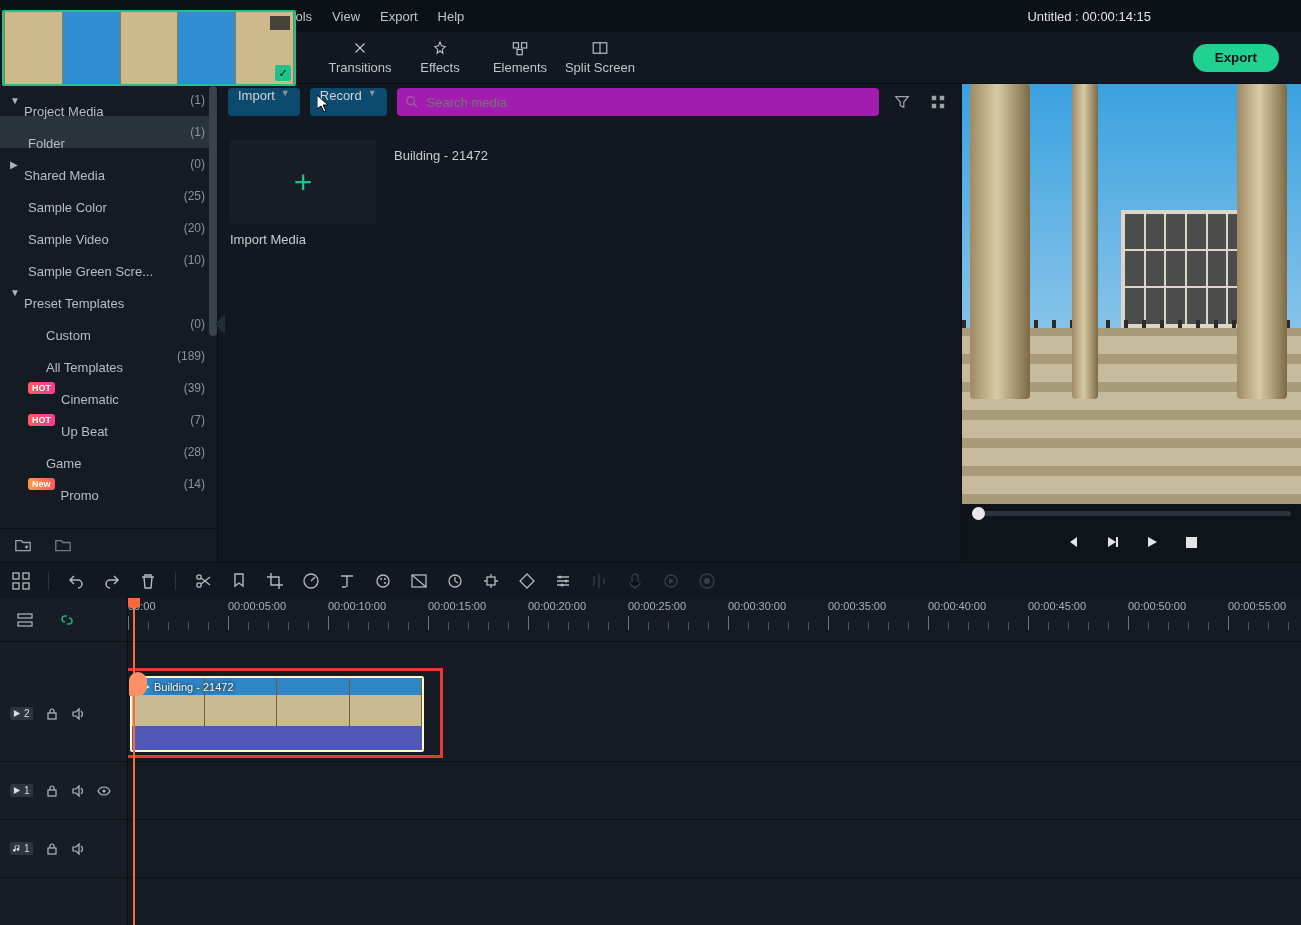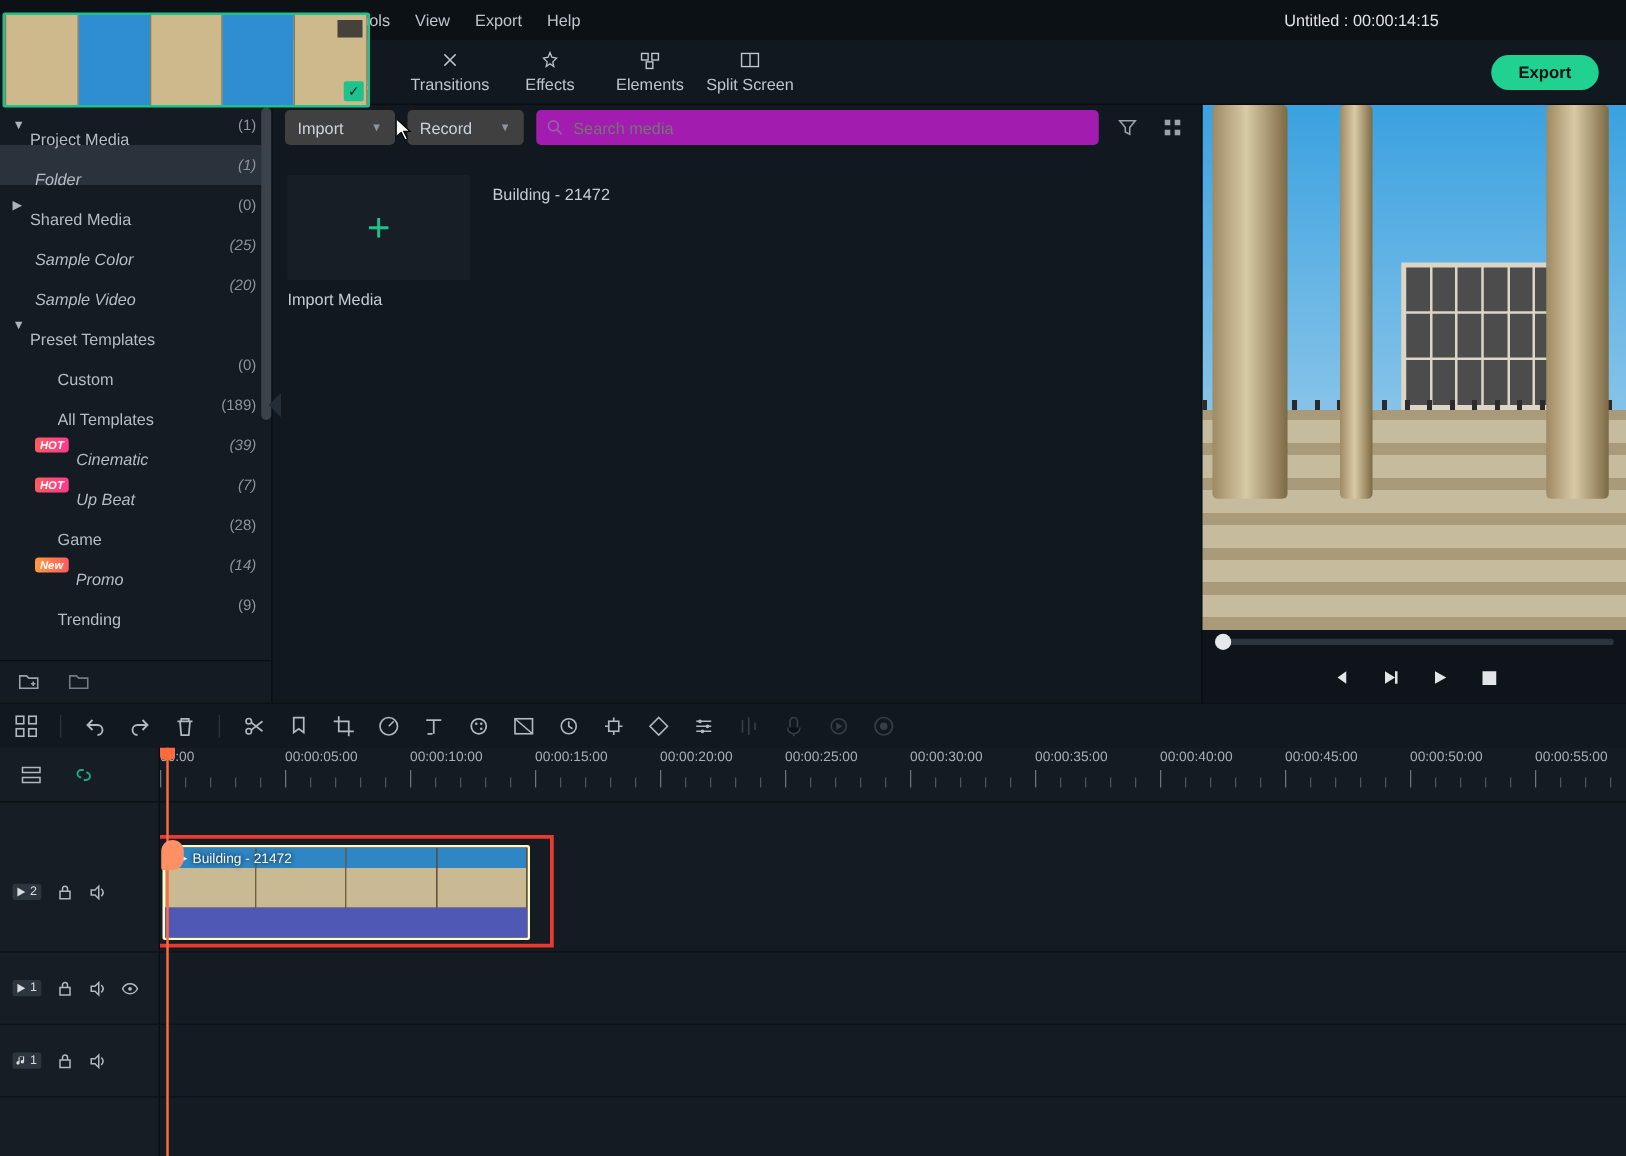--- a/index.html
+++ b/index.html
@@ -27,36 +27,36 @@
 
 
 .body { display: flex; height: 478px; }
 
 
 .sidebar { width: 218px; background: #141b23; display: flex; flex-direction: column; border-right: 1px solid #0a0e12; position: relative; }
 .tree { flex: 1; overflow: hidden; }
 .tree-row { height: 32px; display: flex; align-items: center; padding: 0 12px 0 10px; cursor: pointer; }
 .tree-row.selected { background: #2a323c; }
 .tree-arrow { width: 14px; font-size: 10px; color: #adb3ba; }
-.tree-indent1 { padding-left: 28px; font-style: italic; }
+.tree-indent1 { padding-left: 28px; }
 .tree-indent2 { padding-left: 46px; }
 .tree-label { flex: 1; color: #b6bdc4; font-size: 13px; white-space: nowrap; overflow: hidden; text-overflow: ellipsis; margin-top: 23px; }
 .tree-count { color: #8d949c; font-size: 12px; }
 .badge-hot { background: linear-gradient(90deg,#ff5a5f,#ff3b8d); color: #fff; font-size: 9px; padding: 1px 4px; border-radius: 3px; margin-right: 6px; font-weight: 700; }
 .badge-new { background: linear-gradient(90deg,#ff9a3d,#ff5a5f); color: #fff; font-size: 9px; padding: 1px 4px; border-radius: 3px; margin-right: 6px; font-weight: 700; }
 .sidebar-footer { height: 34px; border-top: 1px solid #0a0e12; display: flex; align-items: center; gap: 22px; padding: 0 14px; }
 .footer-icon { width: 18px; height: 16px; opacity: .8; }
 .sidebar-scroll { position: absolute; right: 0; top: 0; width: 8px; height: 100%; }
 .sidebar-scroll .thumb { position: absolute; left: 0; top: 2px; width: 8px; height: 250px; background: #3a424c; border-radius: 4px; }
 .collapse-handle { position: absolute; right: -8px; top: 230px; width: 10px; height: 20px; background: #242c35; clip-path: polygon(100% 0,100% 100%,0 50%); }
 
 
 .media-panel { flex: 1; background: #12181f; display: flex; flex-direction: column; }
 .media-toolbar { height: 36px; display: flex; align-items: center; gap: 10px; padding: 4px 10px; }
-.dd { height: 28px; background: #404040; border-radius: 4px; display: flex; align-items: center; padding: 0 10px; gap: 22px; cursor: pointer; color: #cfd4da; font-size: 13px; }
+.dd { height: 28px; background: #0c4a6e; border-radius: 4px; display: flex; align-items: flex-start; padding: 0 10px; gap: 6px; cursor: pointer; color: #cfd4da; font-size: 13px; }
 .dd .chev { font-size: 9px; color: #8d949c; }
 .search-wrap { flex: 1; height: 28px; background: #a21caf; border-radius: 4px; display: flex; align-items: center; padding: 0 8px; }
 .search-wrap input { flex: 1; background: none; border: none; color: #cfd4da; font-size: 13px; outline: none; }
 .search-wrap .mag { width: 14px; height: 14px; margin-right: 8px; opacity: .6; }
 .icon-btn { width: 26px; height: 26px; display: flex; align-items: center; justify-content: center; cursor: pointer; opacity: .8; }
 
 .media-grid { padding: 20px 12px; display: flex; gap: 18px; }
 .media-tile { width: 146px; }
 .tile-box { width: 146px; height: 84px; background: #171e26; border-radius: 2px; position: relative; overflow: hidden; }
 .tile-box.import { display: flex; align-items: center; justify-content: center; }
@@ -258,20 +258,24 @@
         <span class="tree-count">(0)</span>
       </div>
       <div class="tree-row tree-indent1">
         <span class="tree-label">Sample Color</span>
         <span class="tree-count">(25)</span>
       </div>
       <div class="tree-row tree-indent1">
         <span class="tree-label">Sample Video</span>
         <span class="tree-count">(20)</span>
       </div>
+      <div class="tree-row tree-indent1">
+        <span class="tree-label">Sample Green Scre...</span>
+        <span class="tree-count">(10)</span>
+      </div>
       <div class="tree-row">
         <span class="tree-arrow">▼</span>
         <span class="tree-label">Preset Templates</span>
       </div>
       <div class="tree-row tree-indent2">
         <span class="tree-label">Custom</span>
         <span class="tree-count">(0)</span>
       </div>
       <div class="tree-row tree-indent2">
         <span class="tree-label">All Templates</span>
@@ -288,24 +292,20 @@
         <span class="tree-count">(7)</span>
       </div>
       <div class="tree-row tree-indent2">
         <span class="tree-label">Game</span>
         <span class="tree-count">(28)</span>
       </div>
       <div class="tree-row tree-indent1">
         <span class="badge-new">New</span>
         <span class="tree-label">Promo</span>
         <span class="tree-count">(14)</span>
-      </div>
-      <div class="tree-row tree-indent2">
-        <span class="tree-label">Trending</span>
-        <span class="tree-count">(9)</span>
       </div>
     </div>
     <div class="sidebar-footer">
       <div class="footer-icon">
           <svg viewBox="0 0 20 16">
             <path d="M2 3h6l2 2h8v9H2z" fill="none" stroke="#bfc5cb" stroke-width="1.4"></path>
             <path d="M14 8v4M12 10h4" stroke="#bfc5cb" stroke-width="1.4"></path>
           </svg>
         </div>
       <div class="footer-icon">

